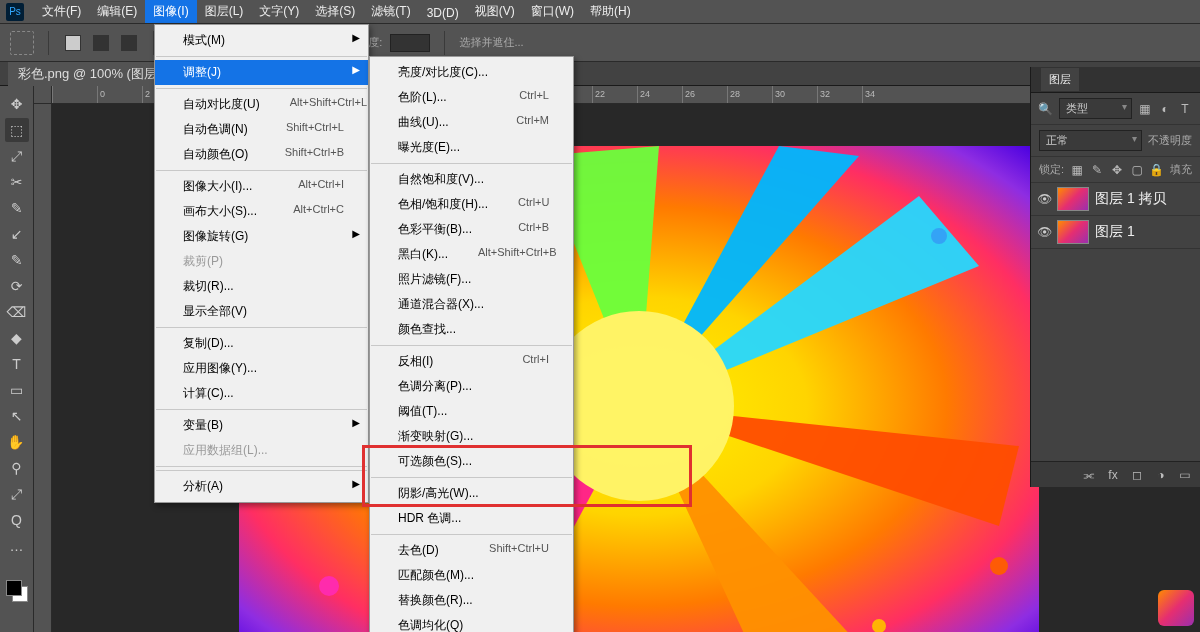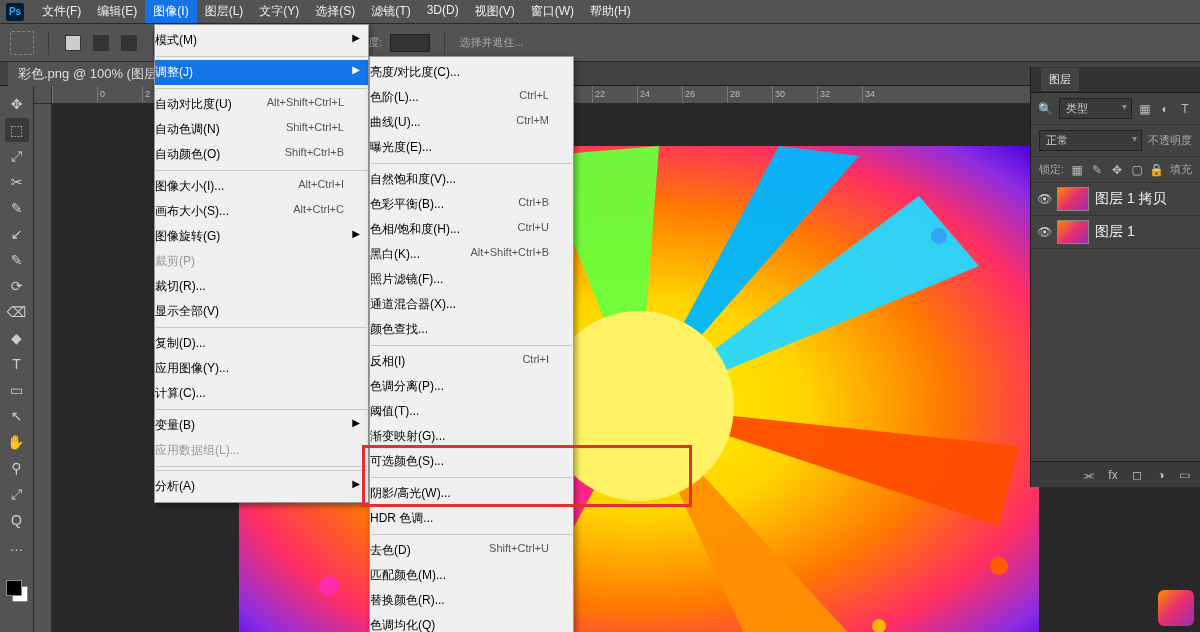--- a/index.html
+++ b/index.html
@@ -1,18 +1,18 @@
 <!DOCTYPE html>
 <html><head>
 <meta charset="utf-8">
 <style>
 *{margin:0;padding:0;box-sizing:border-box;font-family:"Microsoft YaHei",sans-serif;-webkit-font-smoothing:antialiased}
 body{width:1200px;height:632px;background:#535353;color:#ccc;font-size:12px;overflow:hidden;position:relative}
 .menubar{height:24px;background:#535353;display:flex;align-items:center;padding:0 6px;border-bottom:1px solid #2a2a2a}
-.ps-logo{width:18px;height:18px;background:#001e36;color:#31a8ff;font-weight:bold;font-size:10px;display:flex;align-items:center;justify-content:center;border-radius:2px;margin-right:10px}
+.ps-logo{width:18px;height:18px;background:#001e36;color:#31a8ff;font-weight:normal;font-size:10px;display:flex;align-items:center;justify-content:center;border-radius:2px;margin-right:10px}
 .menubar-item{padding:3px 8px;color:#eee;cursor:default}
 .menubar-item.active{background:#1473e6;color:#fff}
 .toolbar{height:38px;background:#535353;border-bottom:1px solid #2a2a2a;display:flex;align-items:center;padding:0 10px;gap:8px}
 .tool-btn{width:24px;height:24px;border:1px dashed #888;border-radius:2px}
 .tool-sq{width:16px;height:16px;background:#ccc;margin:0 2px;border:1px solid #333}
 .tool-sq.dark{background:#333}
 .divider{width:1px;height:24px;background:#3a3a3a;margin:0 6px}
 .label{color:#aaa;font-size:11px}
 .dropdown{background:#3a3a3a;border:1px solid #222;padding:2px 20px 2px 6px;color:#ccc;position:relative;font-size:11px}
 .dropdown::after{content:"▾";position:absolute;right:4px;top:2px;font-size:10px;color:#888}
@@ -25,21 +25,21 @@
 .tool{width:24px;height:24px;display:flex;align-items:center;justify-content:center;color:#ccc;font-size:14px;border-radius:2px;cursor:pointer}
 .tool.on{background:#3a3a3a}
 .canvas-area{flex:1;background:#282828;position:relative;overflow:hidden}
 .ruler-h{position:absolute;top:0;left:18px;right:0;height:18px;background:#535353;border-bottom:1px solid #2a2a2a;display:flex;font-size:9px;color:#bbb}
 .ruler-h span{flex:none;width:45px;border-left:1px solid #777;padding-left:2px;line-height:16px}
 .ruler-v{position:absolute;top:18px;left:0;width:18px;bottom:0;background:#535353;border-right:1px solid #2a2a2a}
 .ruler-corner{position:absolute;top:0;left:0;width:18px;height:18px;background:#535353;border-right:1px solid #2a2a2a;border-bottom:1px solid #2a2a2a}
 .canvas{position:absolute;top:60px;left:205px;width:800px;height:520px;background:#fff;overflow:hidden}
 .splash{position:absolute;inset:0}
 .menu{position:absolute;background:#f0f0f0;border:1px solid #999;box-shadow:2px 3px 6px rgba(0,0,0,.4);font-size:12px;color:#000;padding:3px 0}
-.menu-item{padding:4px 24px 4px 0;display:flex;justify-content:space-between;gap:30px;white-space:nowrap;cursor:default;position:relative}
+.menu-item{padding:4px 24px 4px 28px;display:flex;justify-content:space-between;gap:30px;white-space:nowrap;cursor:default;position:relative}
 .menu-item.hl{background:#1473e6;color:#fff}
 .menu-item.dis{color:#9a9a9a}
 .menu-item .arrow{position:absolute;right:8px;font-size:10px}
 .menu-sep{height:1px;background:#c8c8c8;margin:3px 1px}
 .kb{color:#555;font-size:11px}
 #menu1{top:24px;left:154px;width:215px}
 #menu2{top:56px;left:369px;width:205px}
 .red-box{position:absolute;border:3px solid #e03030;pointer-events:none}
 #redbox{top:445px;left:362px;width:330px;height:62px}
 .panels{position:absolute;top:67px;right:0;width:170px;background:#424242;border-left:1px solid #1a1a1a;height:420px;display:flex;flex-direction:column}
@@ -56,21 +56,21 @@
 .sw{width:16px;height:16px;border:1px solid #888}
 .sw.fg{background:#000;position:relative;z-index:2}
 .sw.bg{background:#fff;margin-top:-10px;margin-left:6px}
 .icon-grad{background:linear-gradient(135deg,#ff8a00,#e52e71,#9b2fae)}
 </style>
 </head>
 <body>
 
 <div class="menubar">
   <div class="ps-logo">Ps</div>
-  <div id="menubar-items" style="display: flex;">
+  <div id="menubar-items" style="display: flex; align-items: flex-end;">
       <div class="menubar-item">文件(F)</div>
       <div class="menubar-item">编辑(E)</div>
       <div class="menubar-item active">图像(I)</div>
       <div class="menubar-item">图层(L)</div>
       <div class="menubar-item">文字(Y)</div>
       <div class="menubar-item">选择(S)</div>
       <div class="menubar-item">滤镜(T)</div>
       <div class="menubar-item">3D(D)</div>
       <div class="menubar-item">视图(V)</div>
       <div class="menubar-item">窗口(W)</div>
@@ -270,26 +270,26 @@
       <span class="kb">Ctrl+M</span>
     </div>
     <div class="menu-item">
       <span>曝光度(E)...</span>
     </div>
     <div class="menu-sep"></div>
     <div class="menu-item">
       <span>自然饱和度(V)...</span>
     </div>
     <div class="menu-item">
+      <span>色相/饱和度(H)...</span>
+      <span class="kb">Ctrl+U</span>
+    </div>
+    <div class="menu-item">
       <span>色彩平衡(B)...</span>
       <span class="kb">Ctrl+B</span>
-    </div>
-    <div class="menu-item">
-      <span>色相/饱和度(H)...</span>
-      <span class="kb">Ctrl+U</span>
     </div>
     <div class="menu-item">
       <span>黑白(K)...</span>
       <span class="kb">Alt+Shift+Ctrl+B</span>
     </div>
     <div class="menu-item">
       <span>照片滤镜(F)...</span>
     </div>
     <div class="menu-item">
       <span>通道混合器(X)...</span>

